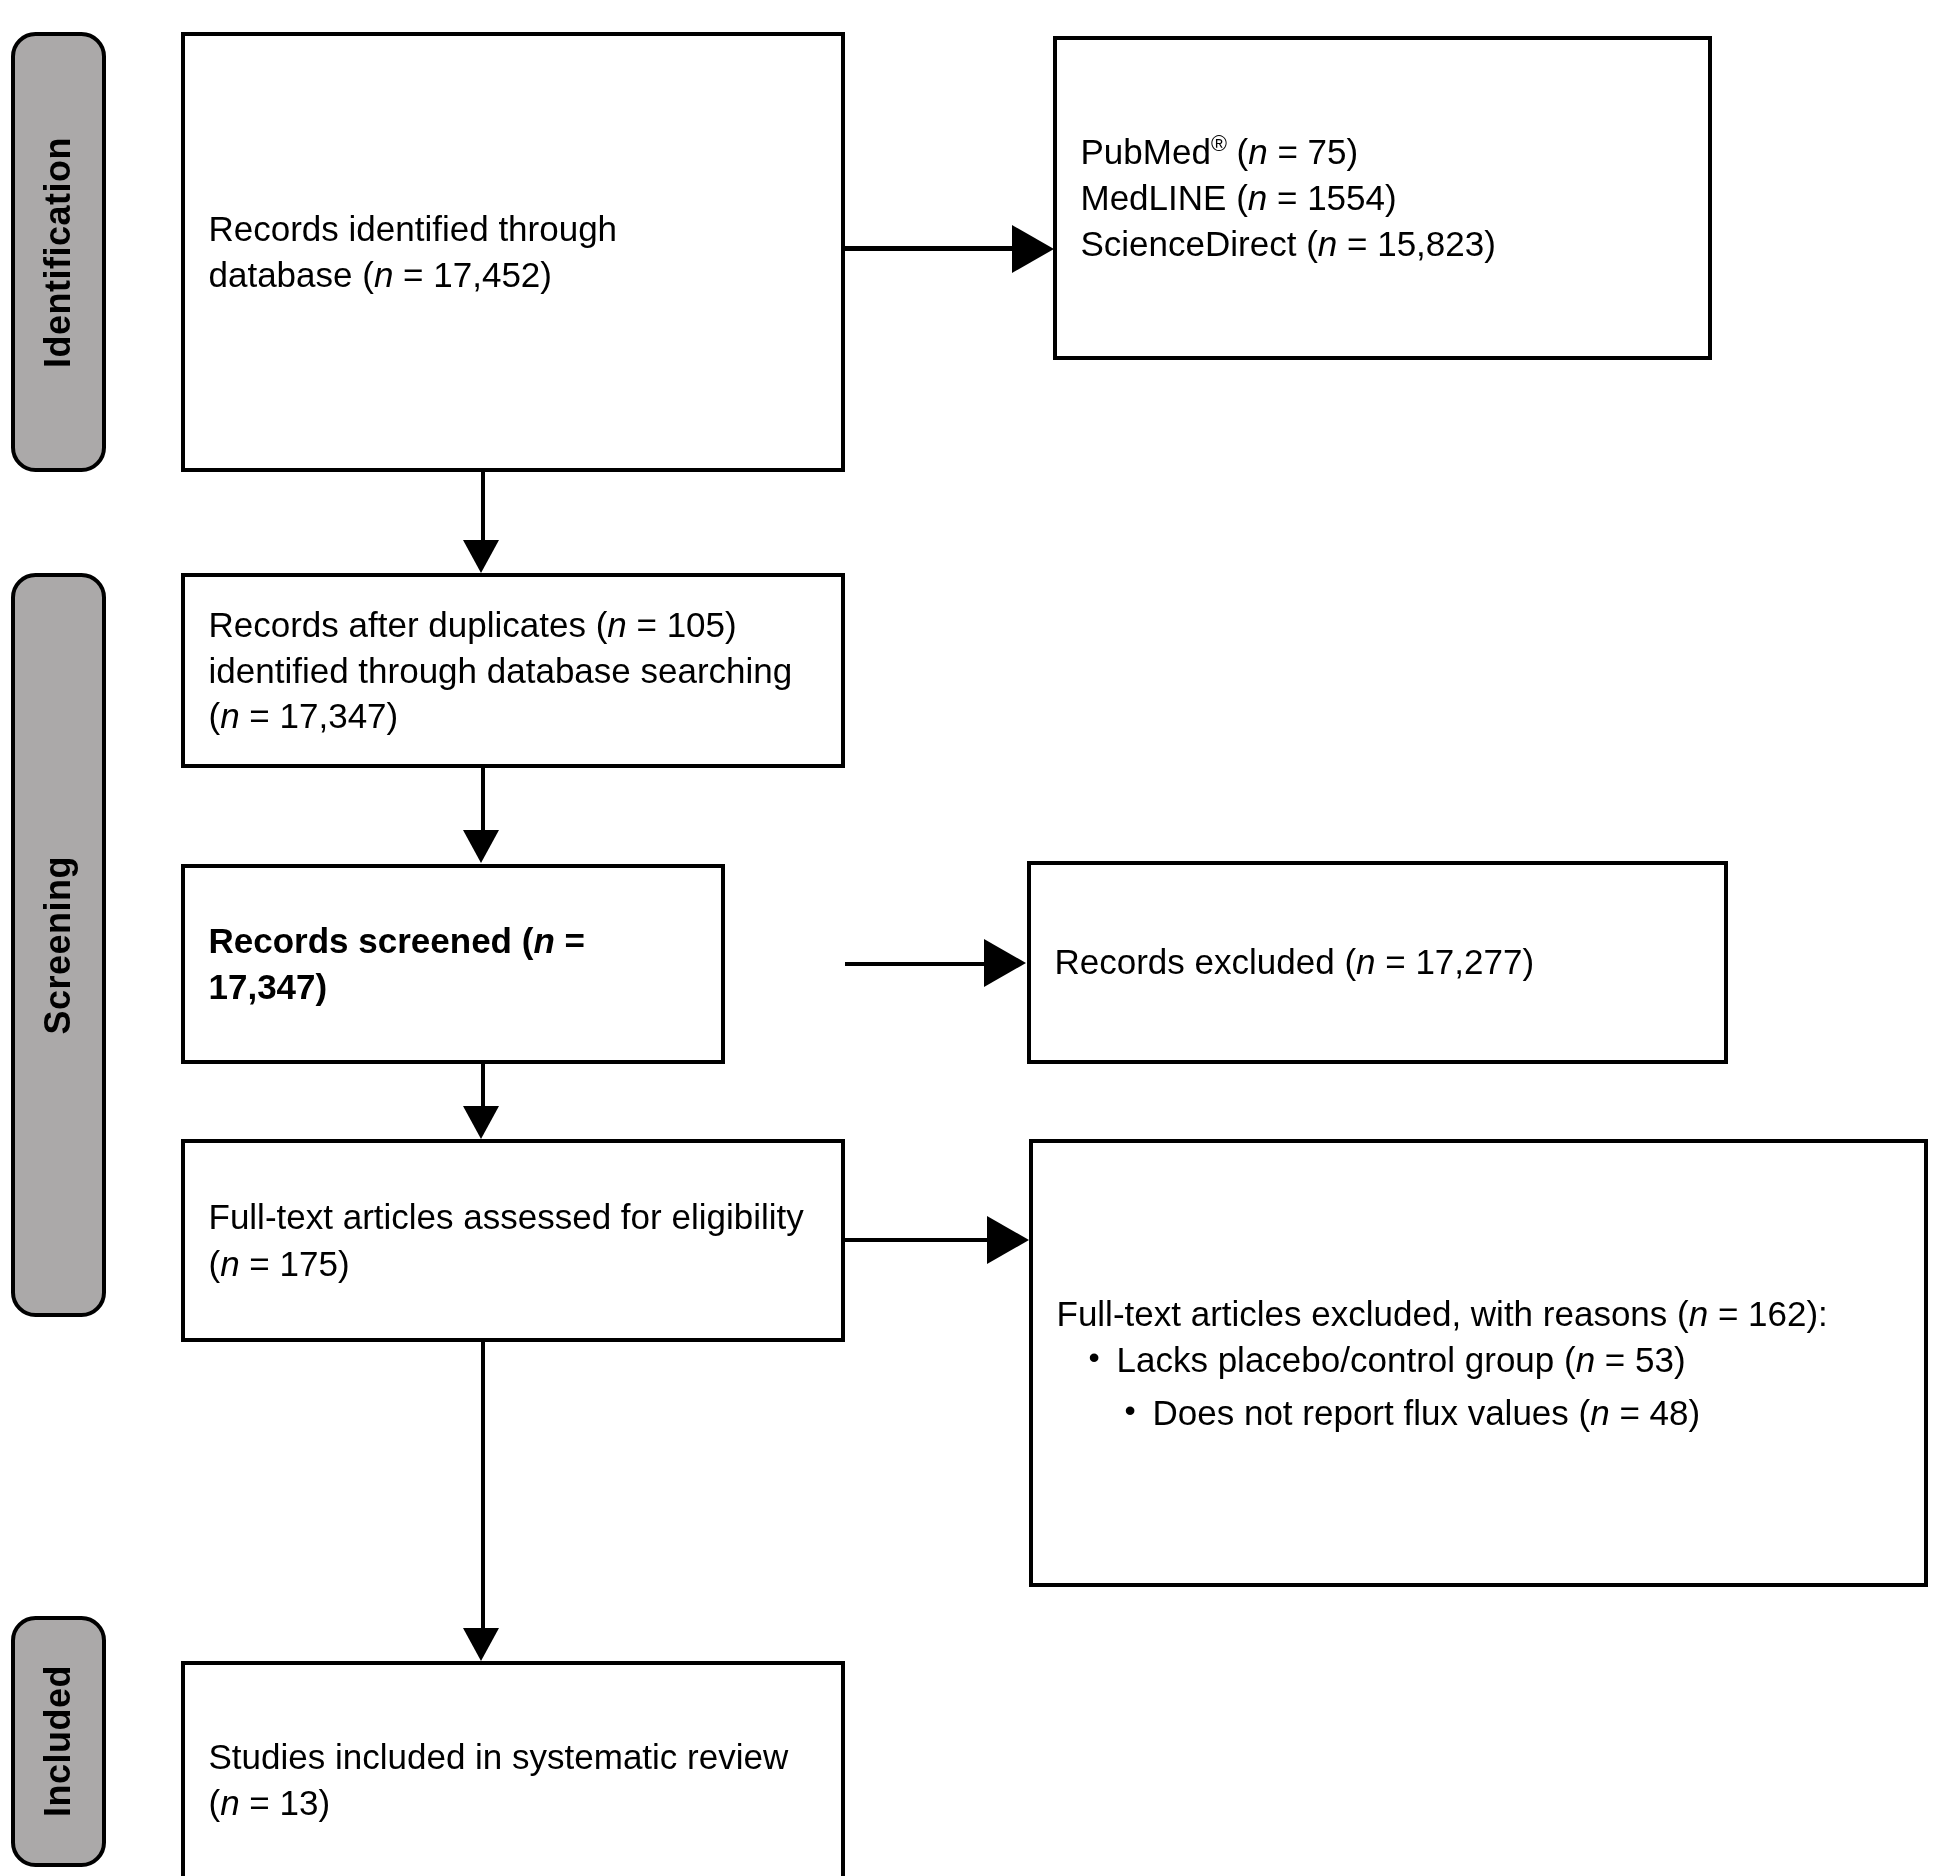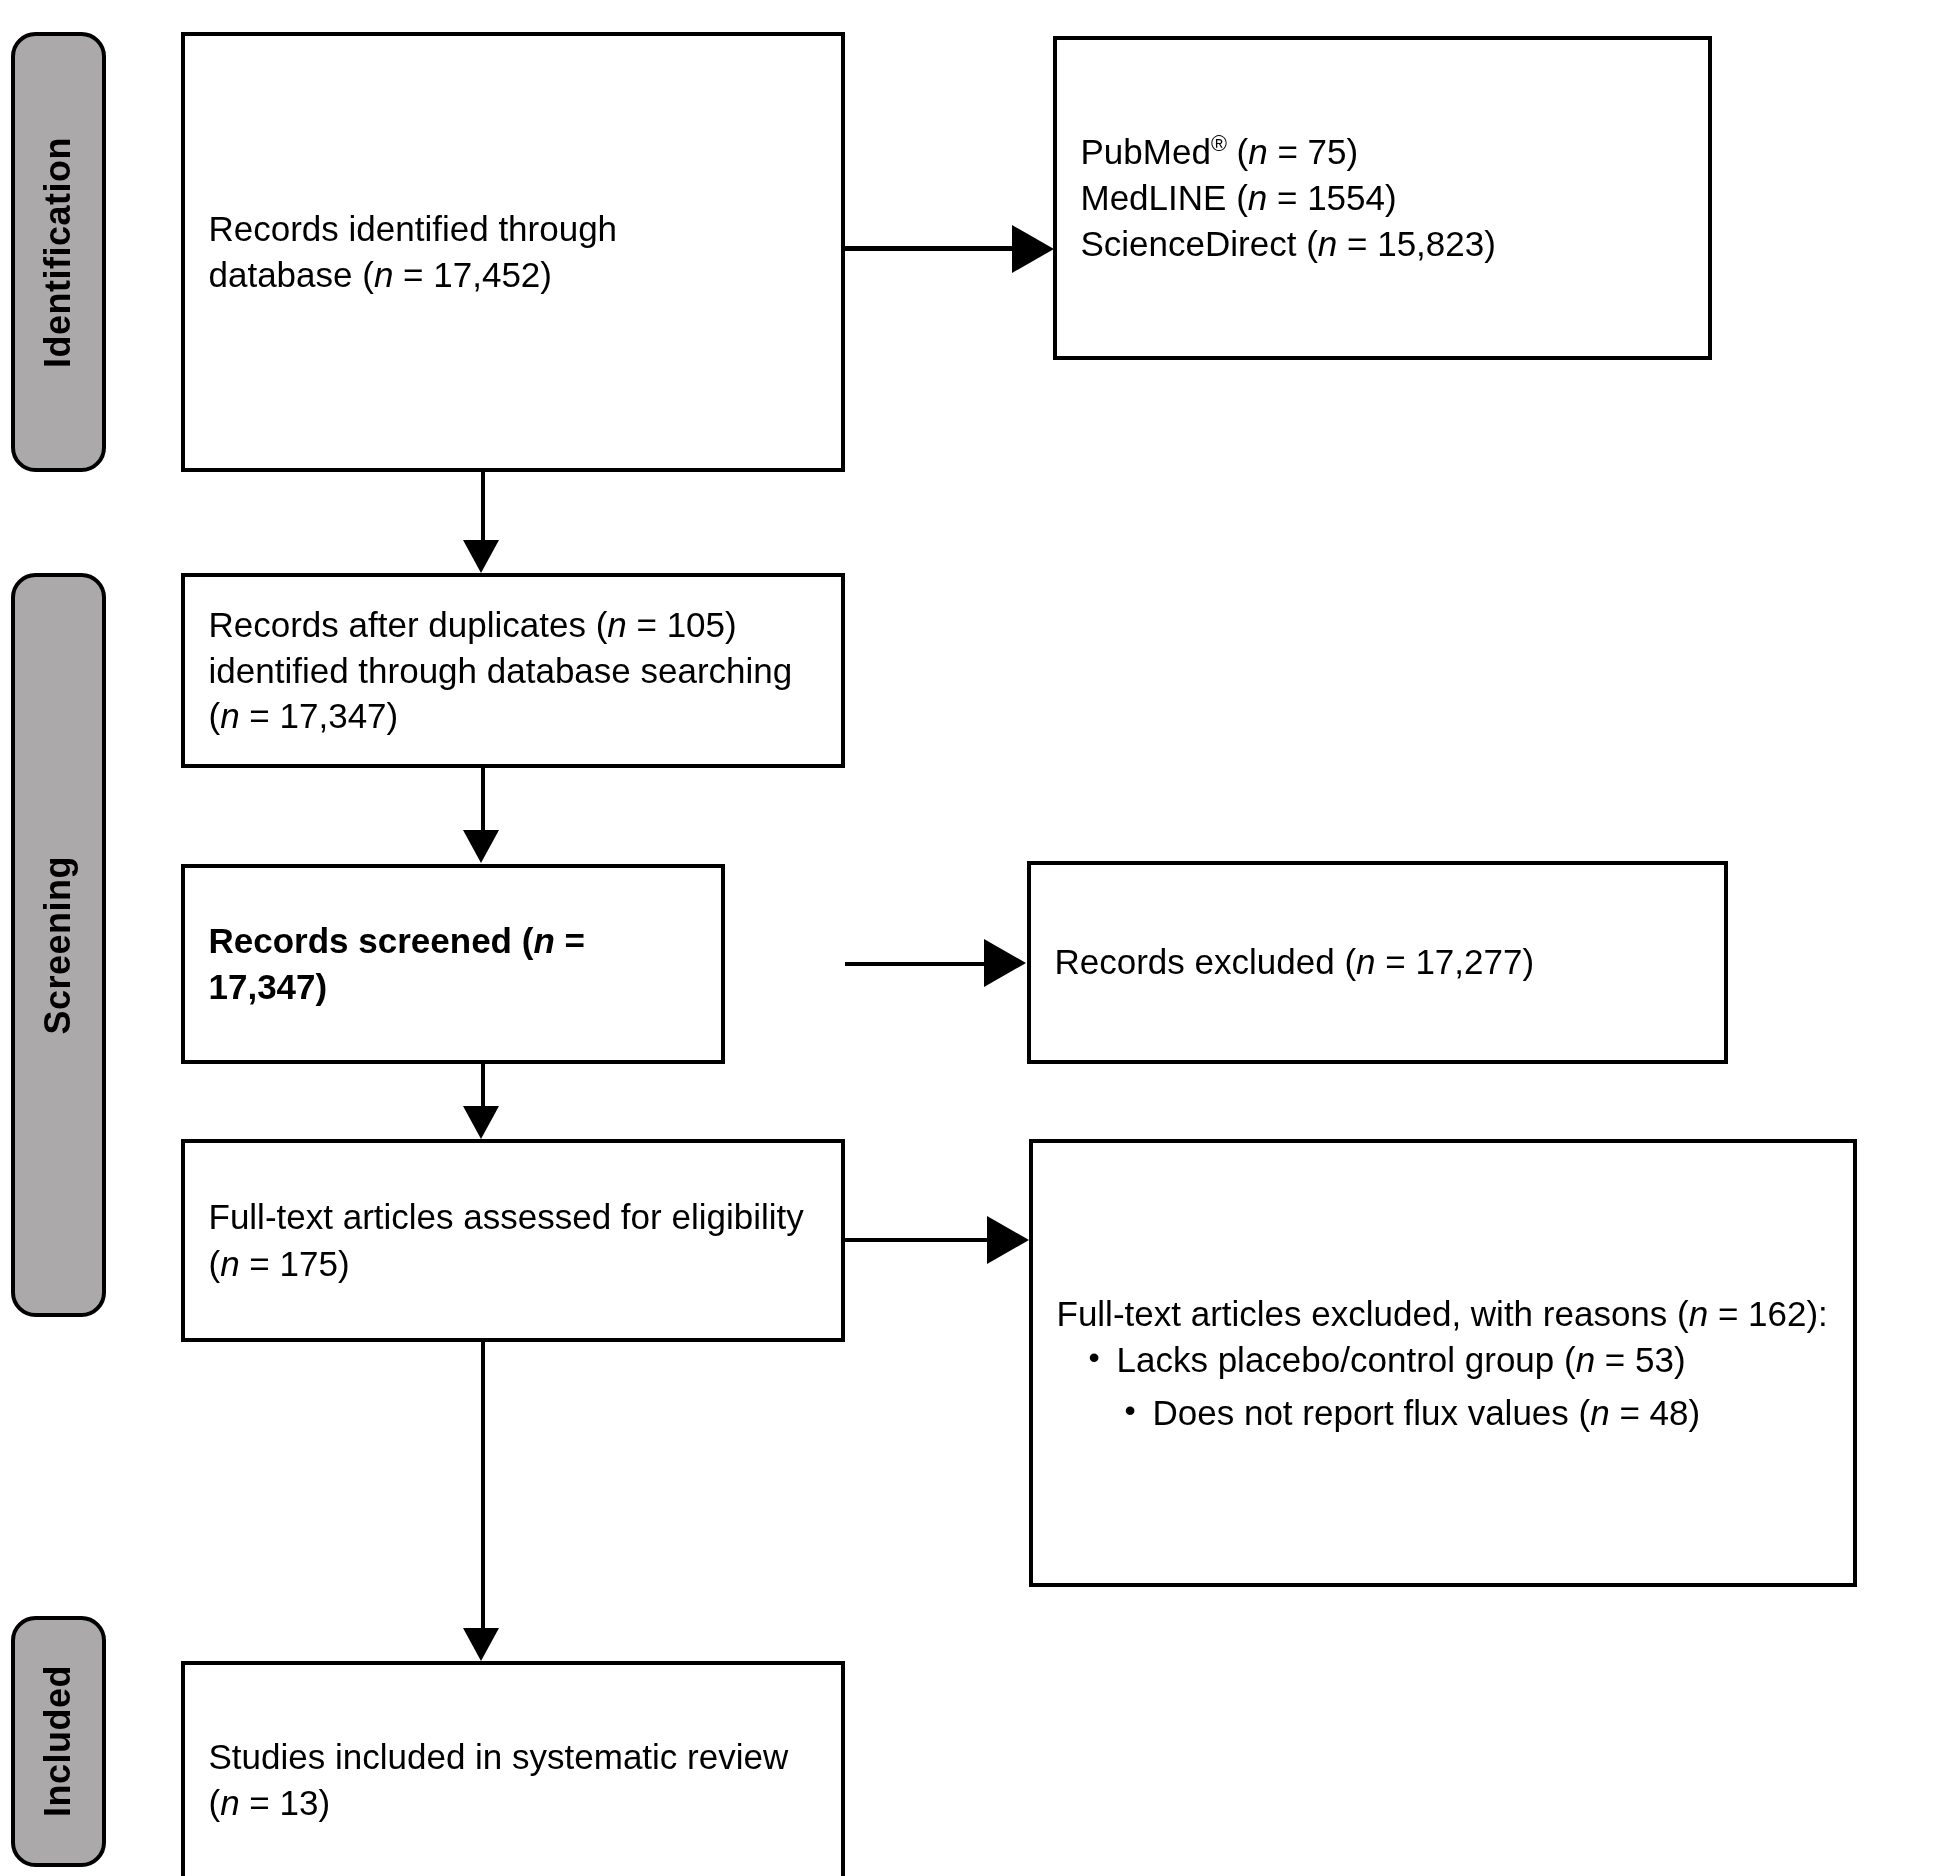--- a/index.html
+++ b/index.html
@@ -188,21 +188,21 @@
 
   <div class="vline" style="left:481px; top:1064px; height:43px;"></div>
   <div class="arrow-down" style="left:463px; top:1106px;"></div>
 
   <div class="node" style="left:181px; top:1139px; width:664px; height:203px;">
     <div class="body">
       <p><span>Full-text articles assessed for eligibility (</span><em class="v">n</em><span> = 175)</span></p>
     </div>
   </div>
 
-  <div class="node" style="left:1029px; top:1139px; width:828px; height:448px;">
+  <div class="node" style="left:1029px; top:1139px; width:899px; height:448px;">
     <div class="body reasons-body">
       <p class="reasons-head"><span>Full-text articles excluded, with reasons (</span><em class="v">n</em><span> = 162):</span></p>
       <ul class="reasons">
         <li><span>Lacks placebo/control group (</span><em class="v"></em><span></span><em class="v">n</em><span> = 53)</span></li>
         <li><span>Does not report flux values (</span><em class="v"></em><span></span><em class="v">n</em><span> = 48)</span></li>
       </ul>
     </div>
   </div>
 
   <div class="hline" style="left:845px; top:1238px; width:143px; height:3.7px;"></div>

